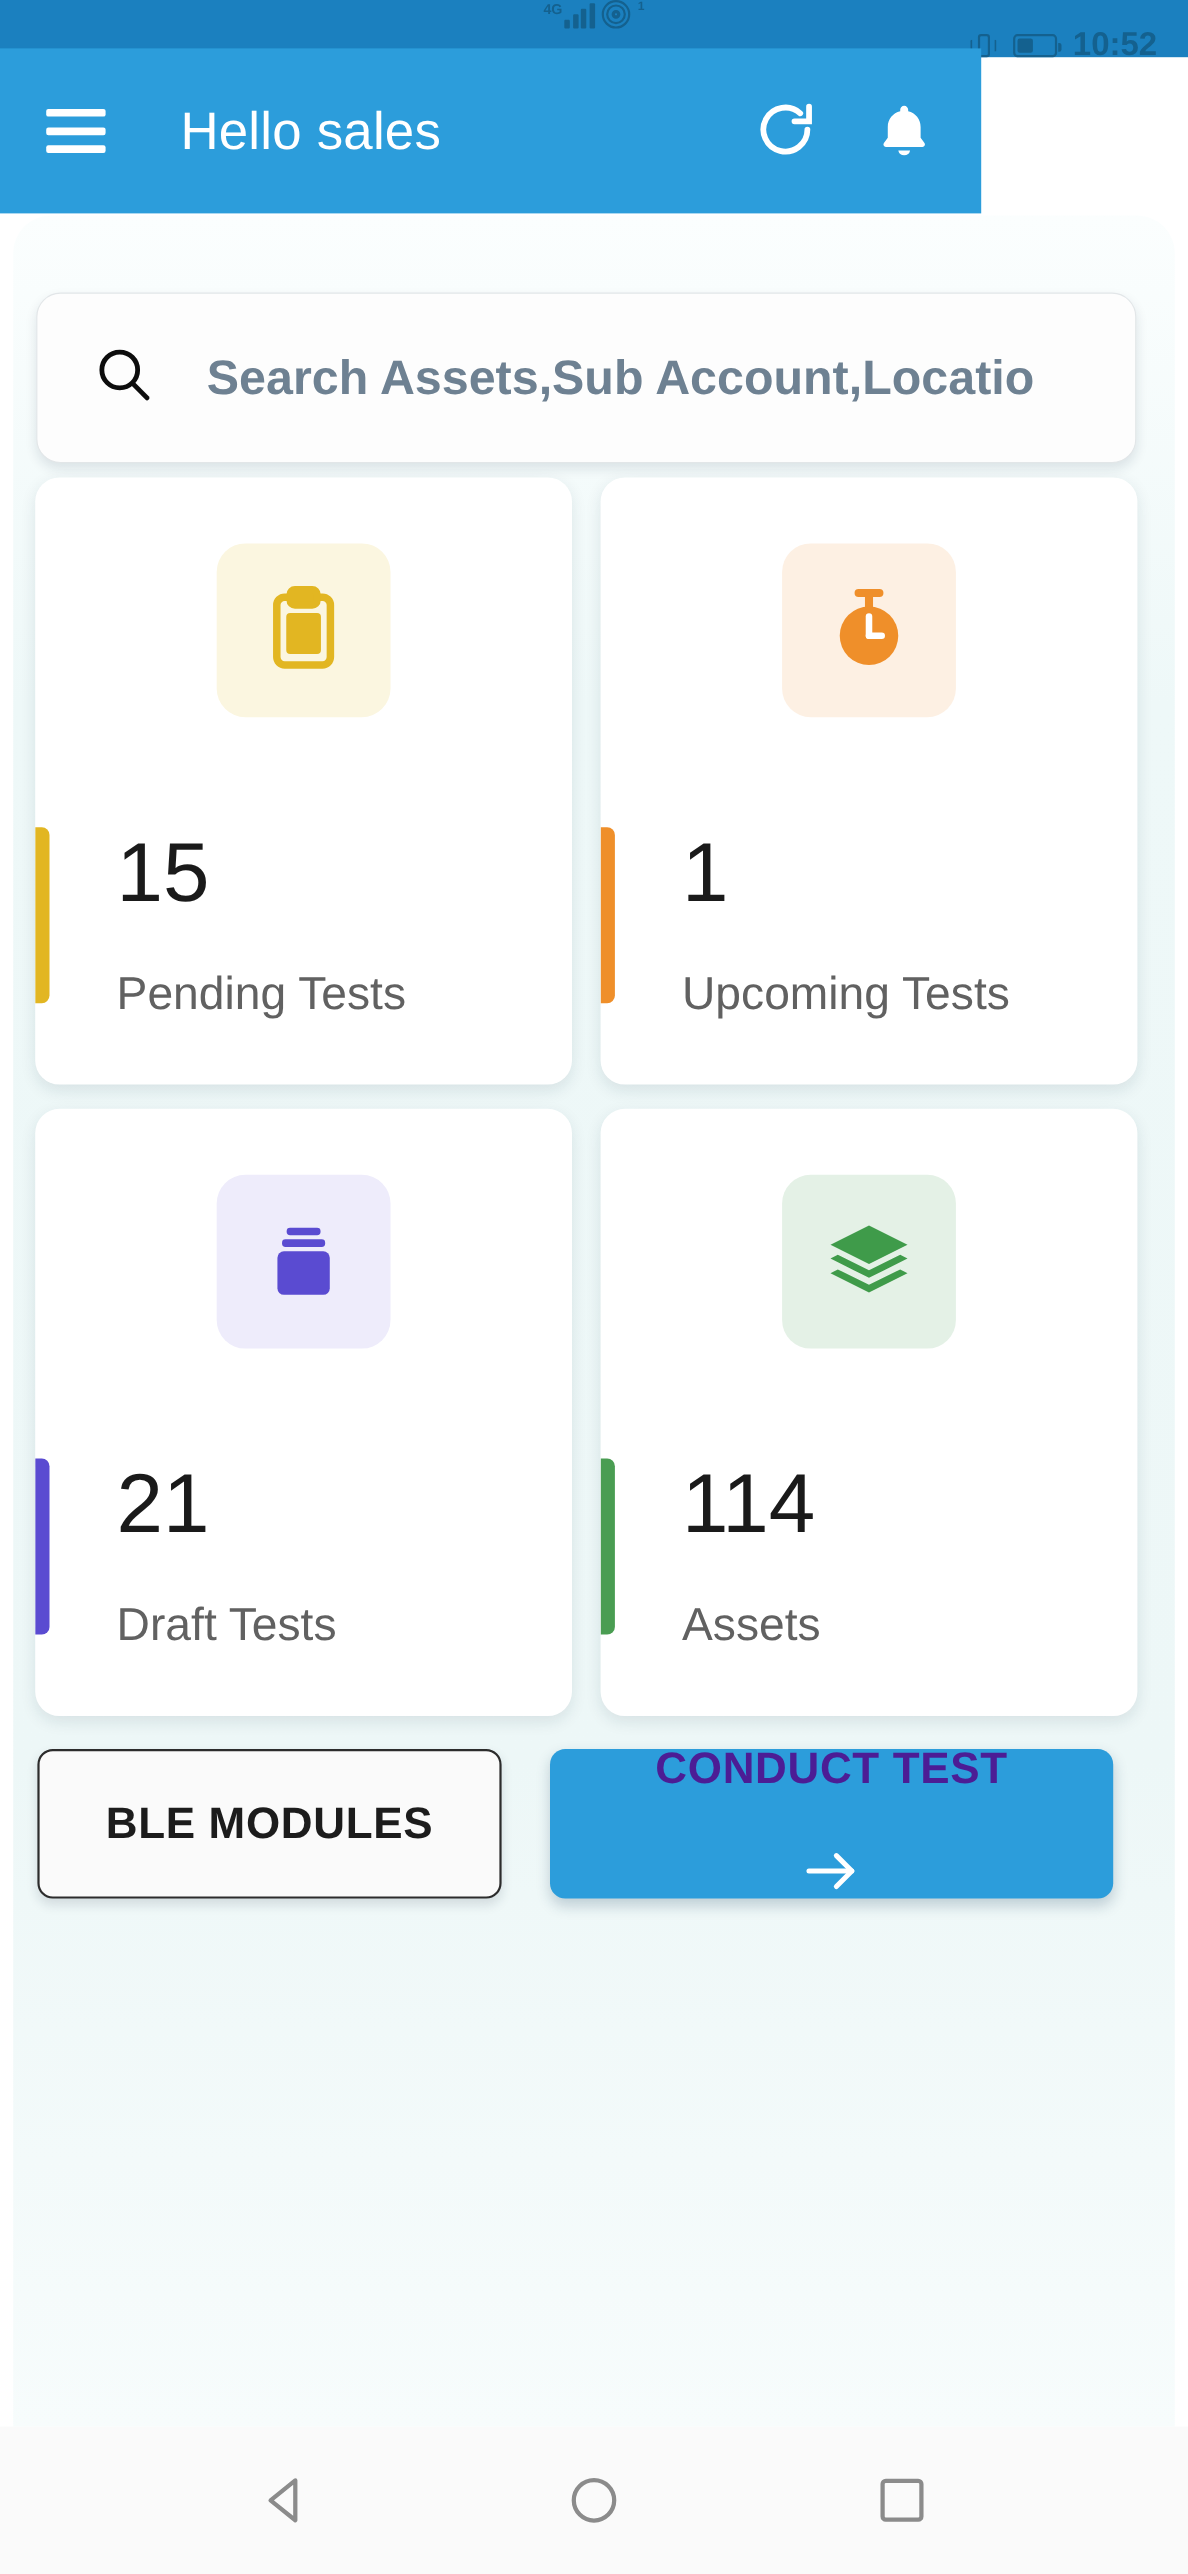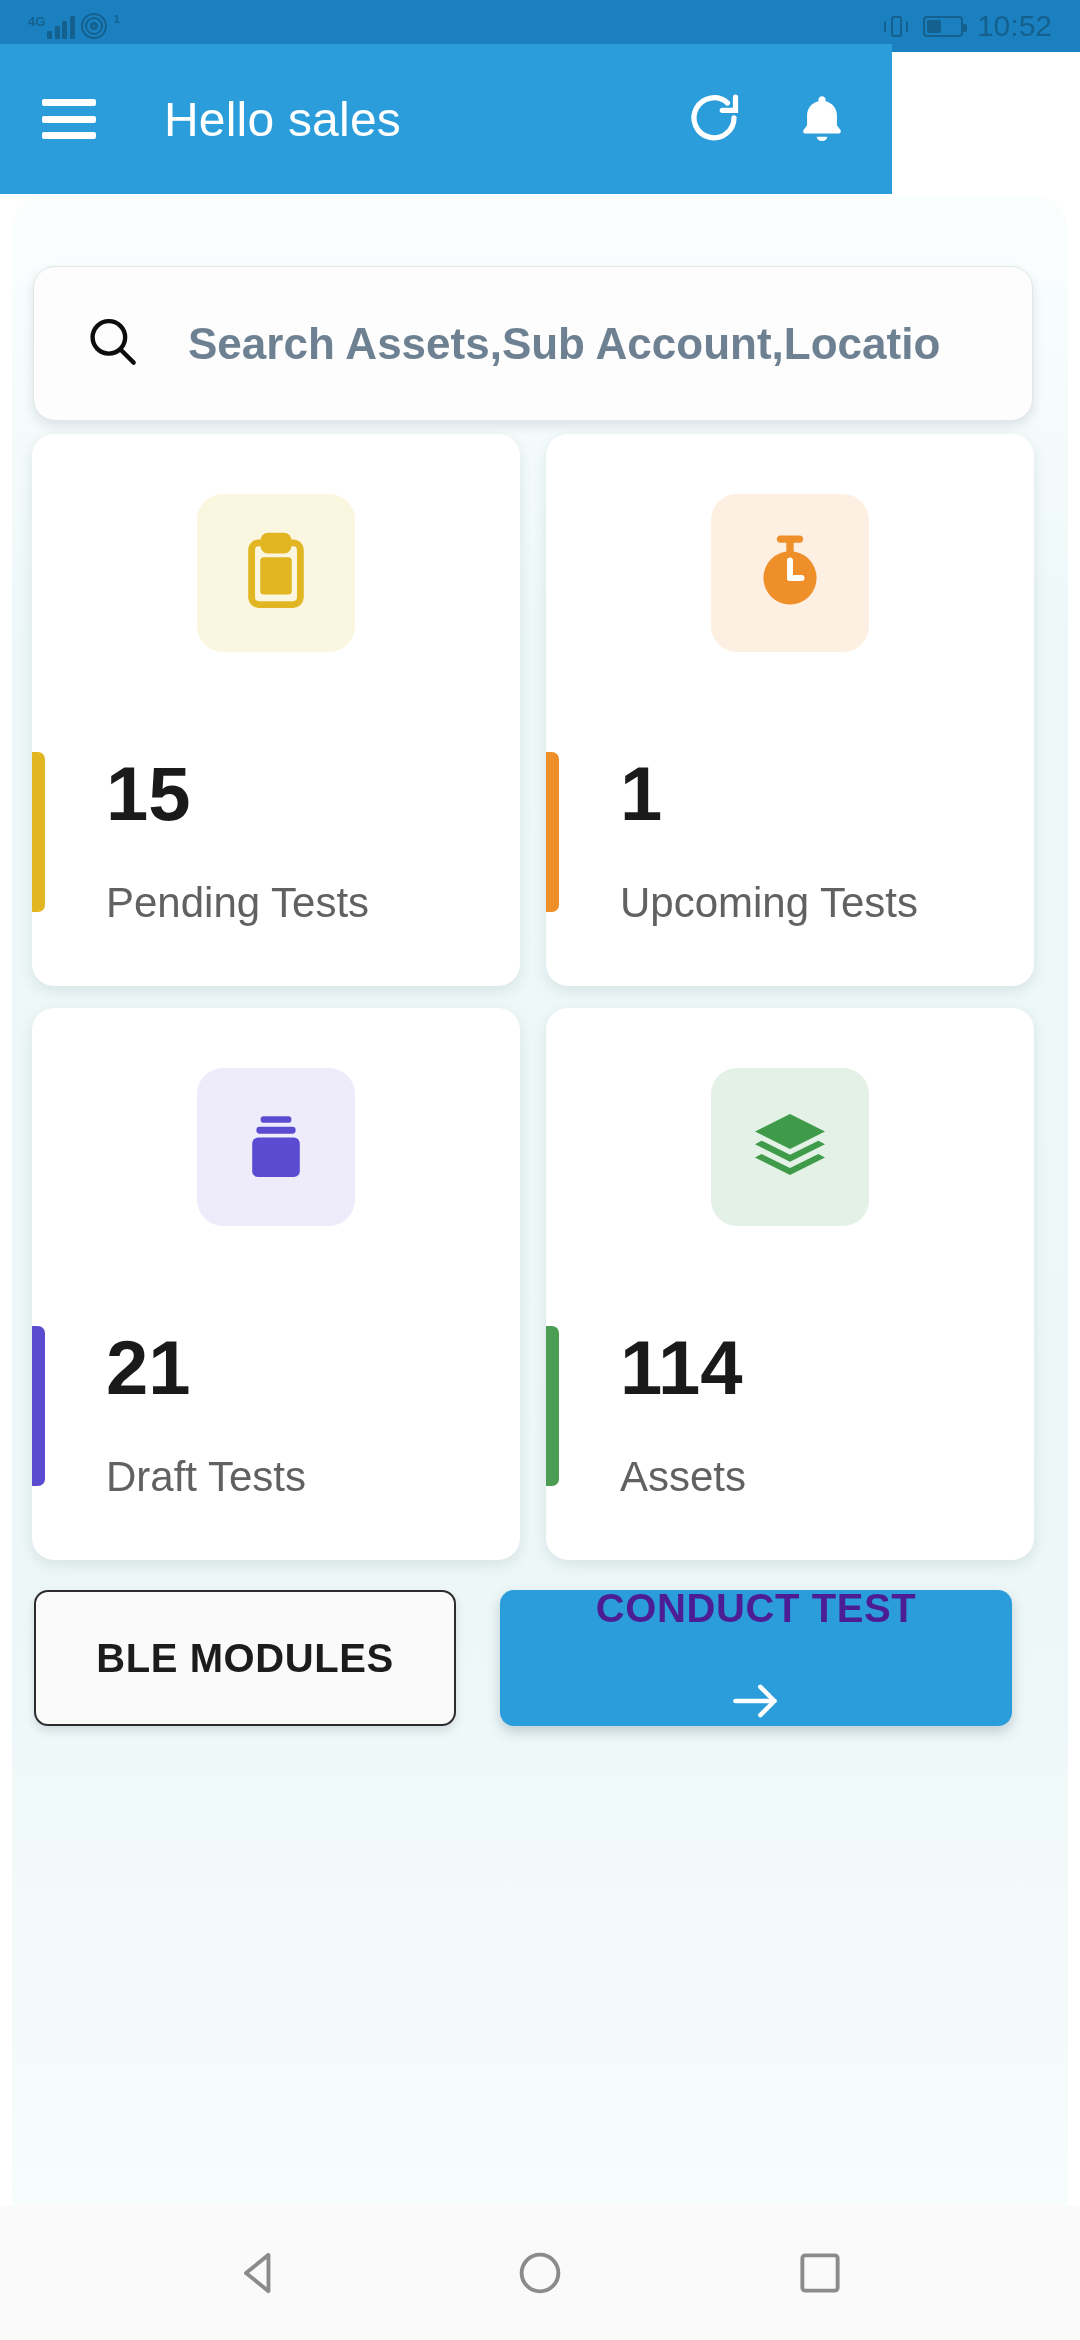--- a/index.html
+++ b/index.html
@@ -8,21 +8,21 @@
     font-family:"Liberation Sans", sans-serif;
     background:#ffffff;
     overflow:hidden;
   }
   #phone { position:relative; width:1080px; height:2340px; background:#fff; }
 
   
   .statusbar{
     position:absolute; left:0; top:0; width:1080px; height:52px;
     background:#1b80bf; display:flex; align-items:center;
-    padding:0 28px; color:#0e5a8a;
+    padding:0 28px; color:#0e5a8a;flex-direction:column;
   }
   .sb-left{ display:flex; align-items:flex-end; gap:6px; }
   .sb-right{ margin-left:auto; display:flex; align-items:center; gap:14px; }
   .sig-wrap{ display:flex; align-items:flex-end; position:relative; }
   .sig-4g{ font-size:13px; font-weight:700; line-height:1;
            color:#14618f; margin-right:2px; margin-bottom:11px; }
   .bars{ display:flex; align-items:flex-end; gap:2.5px; height:24px; }
   .bars i{ display:block; width:5px; background:#14618f; border-radius:1px; }
   .bars i:nth-child(1){height:8px}
   .bars i:nth-child(2){height:13px}
@@ -41,21 +41,21 @@
   .vibrate .wl, .vibrate .wr{ position:absolute; top:8px; width:3px; height:11px;
       border-left:2.4px solid #14618f; border-radius:2px; }
   .vibrate .wl{ left:1px; }
   .vibrate .wr{ left:22px; border-left:none; border-right:2.4px solid #14618f; }
   .battery{ position:relative; width:40px; height:21px;
       border:2.6px solid #14618f; border-radius:4px; }
   .battery .fill{ position:absolute; left:2px; top:2px; bottom:2px;
       width:38%; background:#14618f; border-radius:2px; }
   .battery .tip{ position:absolute; right:-6px; top:6px; width:3.5px; height:8px;
       background:#14618f; border-radius:0 2px 2px 0; }
-  .clock{ font-size:30px; font-weight:400; color:#14618f;
+  .clock{ font-size:30px; font-weight:700; color:#14618f;
           letter-spacing:0px; line-height:1;text-align:right; }
 
   
   .appbar{
     position:absolute; left:0; top:44px; width:892px; height:150px;
     background:#2c9ddb; display:flex; align-items:center; padding:0 42px;gap:30px;
   }
   .hamburger{ width:54px; height:40px; display:flex; flex-direction:column;
               justify-content:space-between; cursor:pointer; }
   .hamburger i{ display:block; height:7px; background:#fff; border-radius:2px; }
@@ -97,21 +97,21 @@
     position:absolute; left:0; width:13px; height:160px;
     top:318px; border-radius:0 7px 7px 0;
   }
   .card-icon{
     position:absolute; top:60px; left:50%; transform:translateX(-50%);
     width:158px; height:158px; border-radius:26px;
     display:flex; align-items:center; justify-content:center;
   }
   .card-value{
     position:absolute; left:74px; top:322px;
-    font-size:76px; color:#1a1a1a; font-weight:700; line-height:1;
+    font-size:76px; color:#1a1a1a; font-weight:400; line-height:1;
   }
   .card-label{
     position:absolute; left:74px; top:448px;
     font-size:42px; color:#616161; font-weight:400; line-height:1;text-align:center;
   }
 
   
   .btnrow{
     position:absolute; left:22px; top:1394px; width:1000px;
     display:flex; align-items:center; gap:44px;

